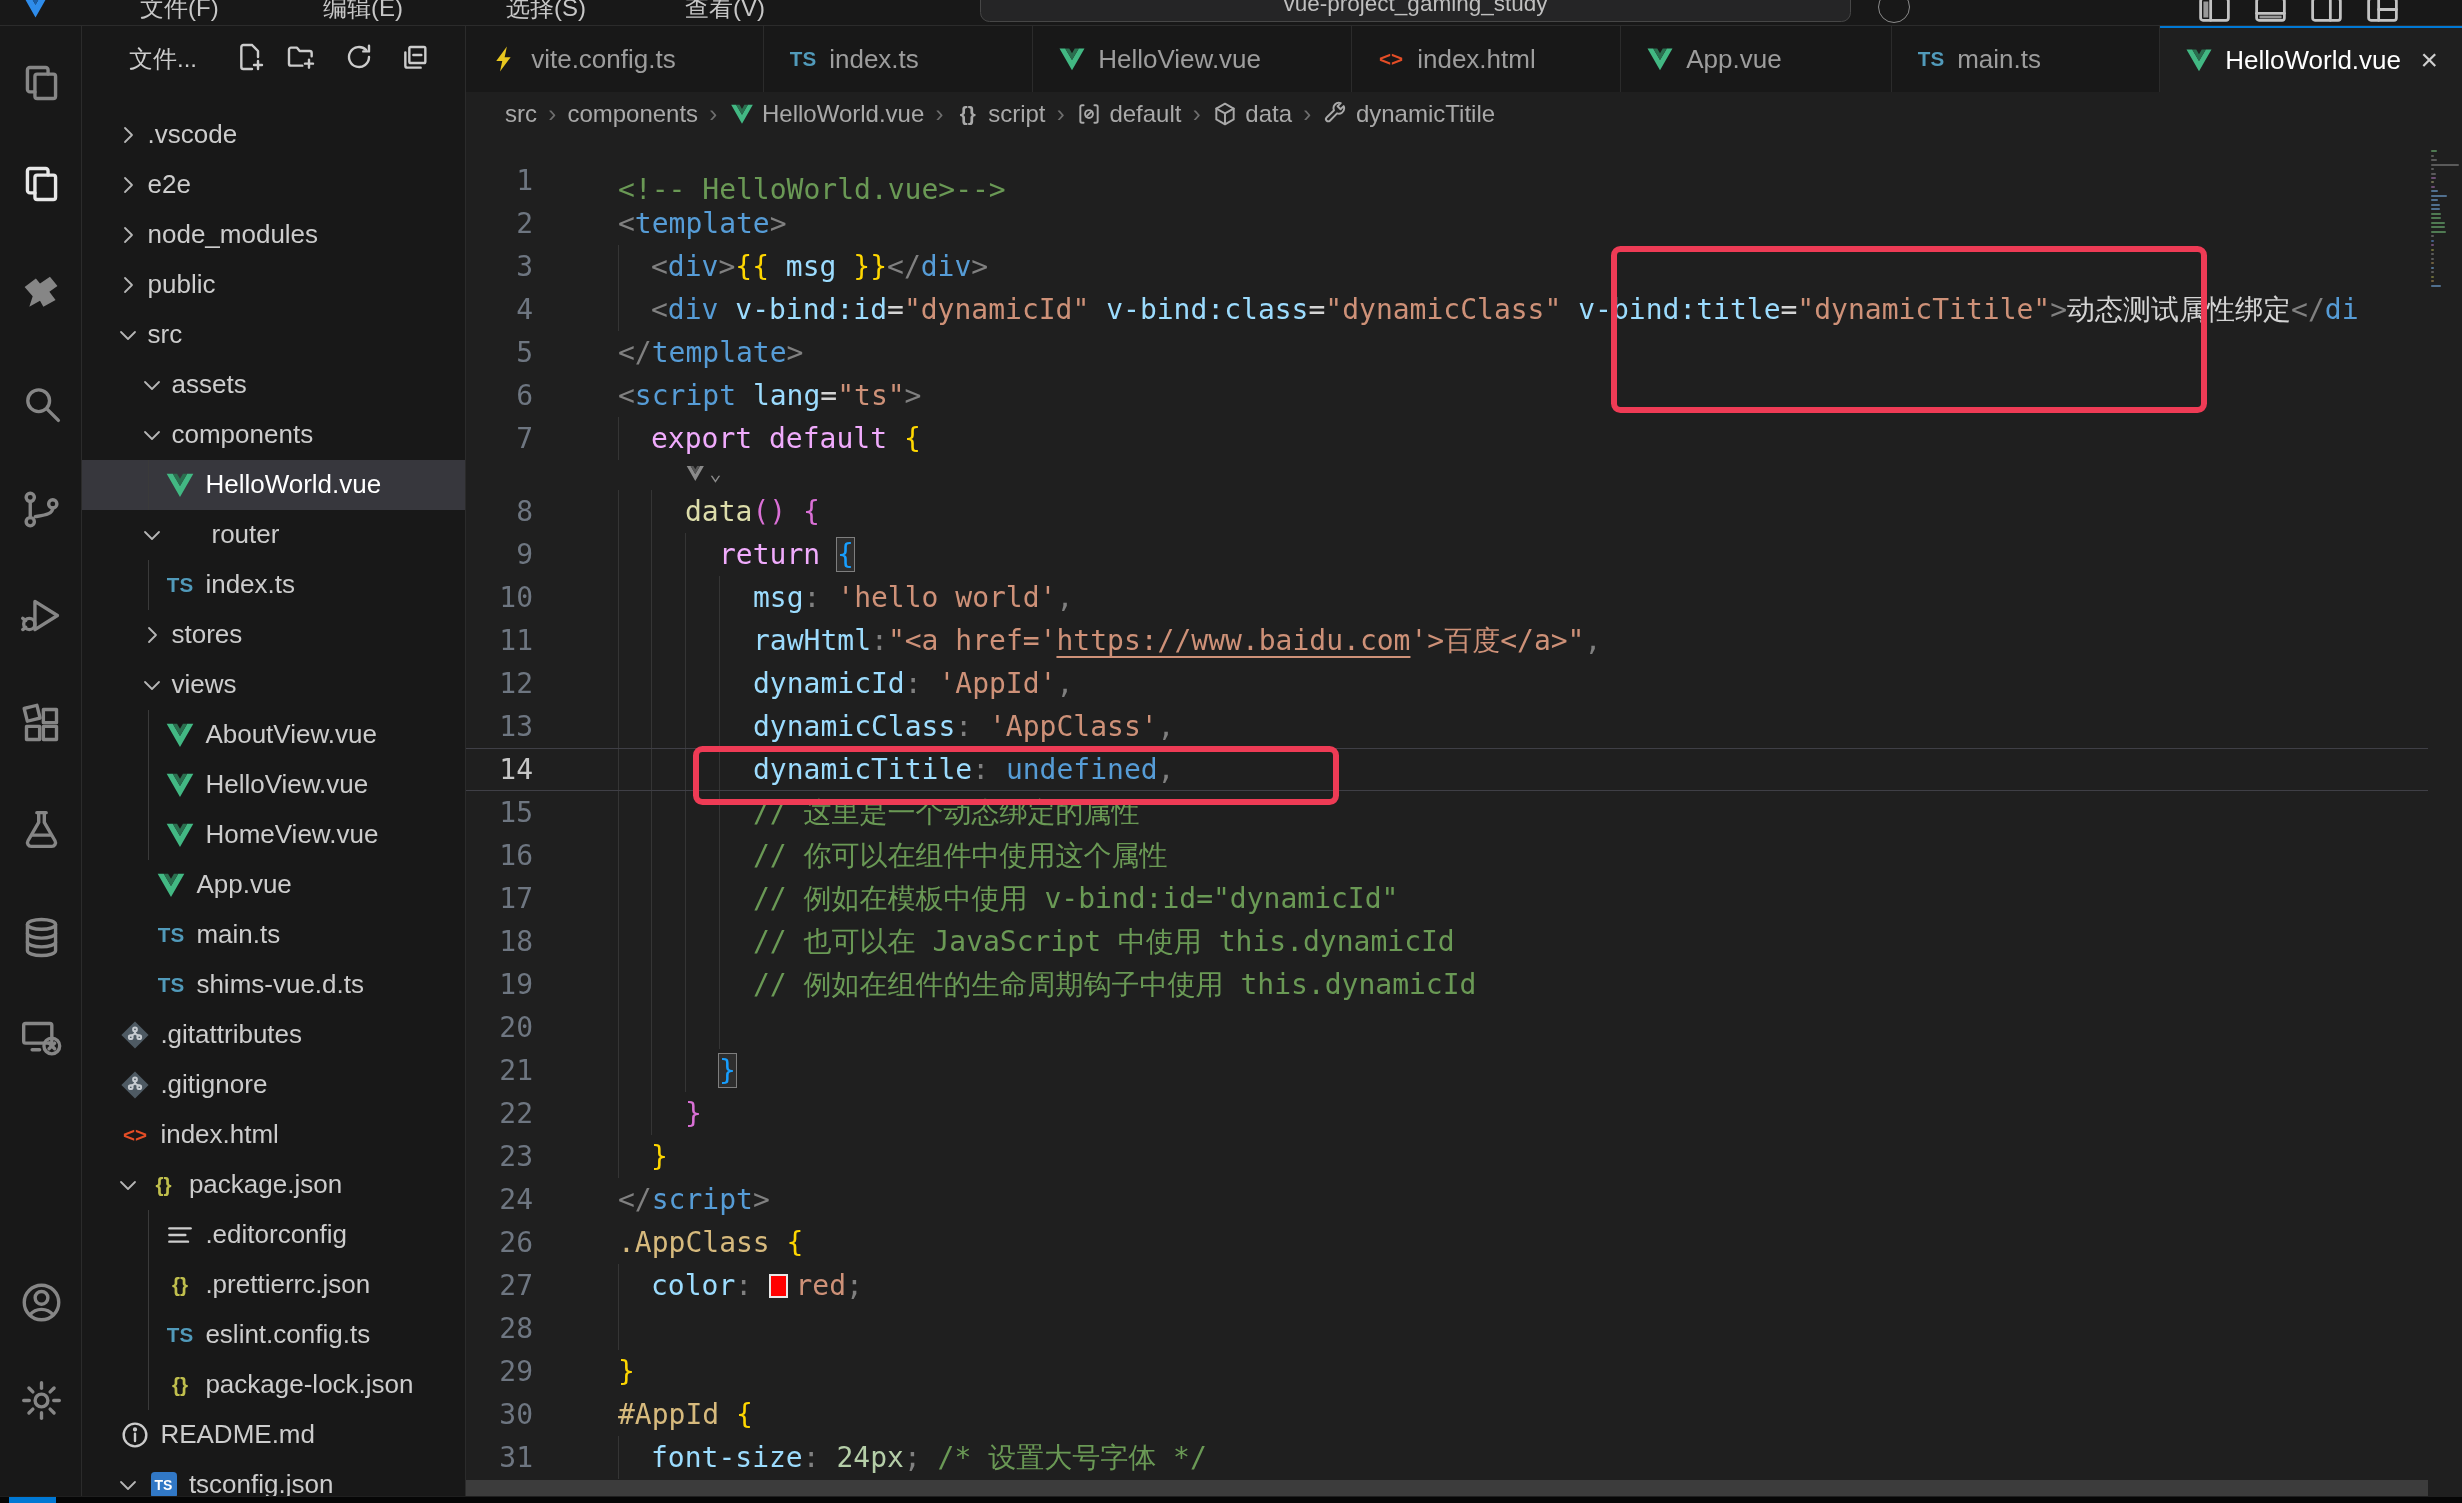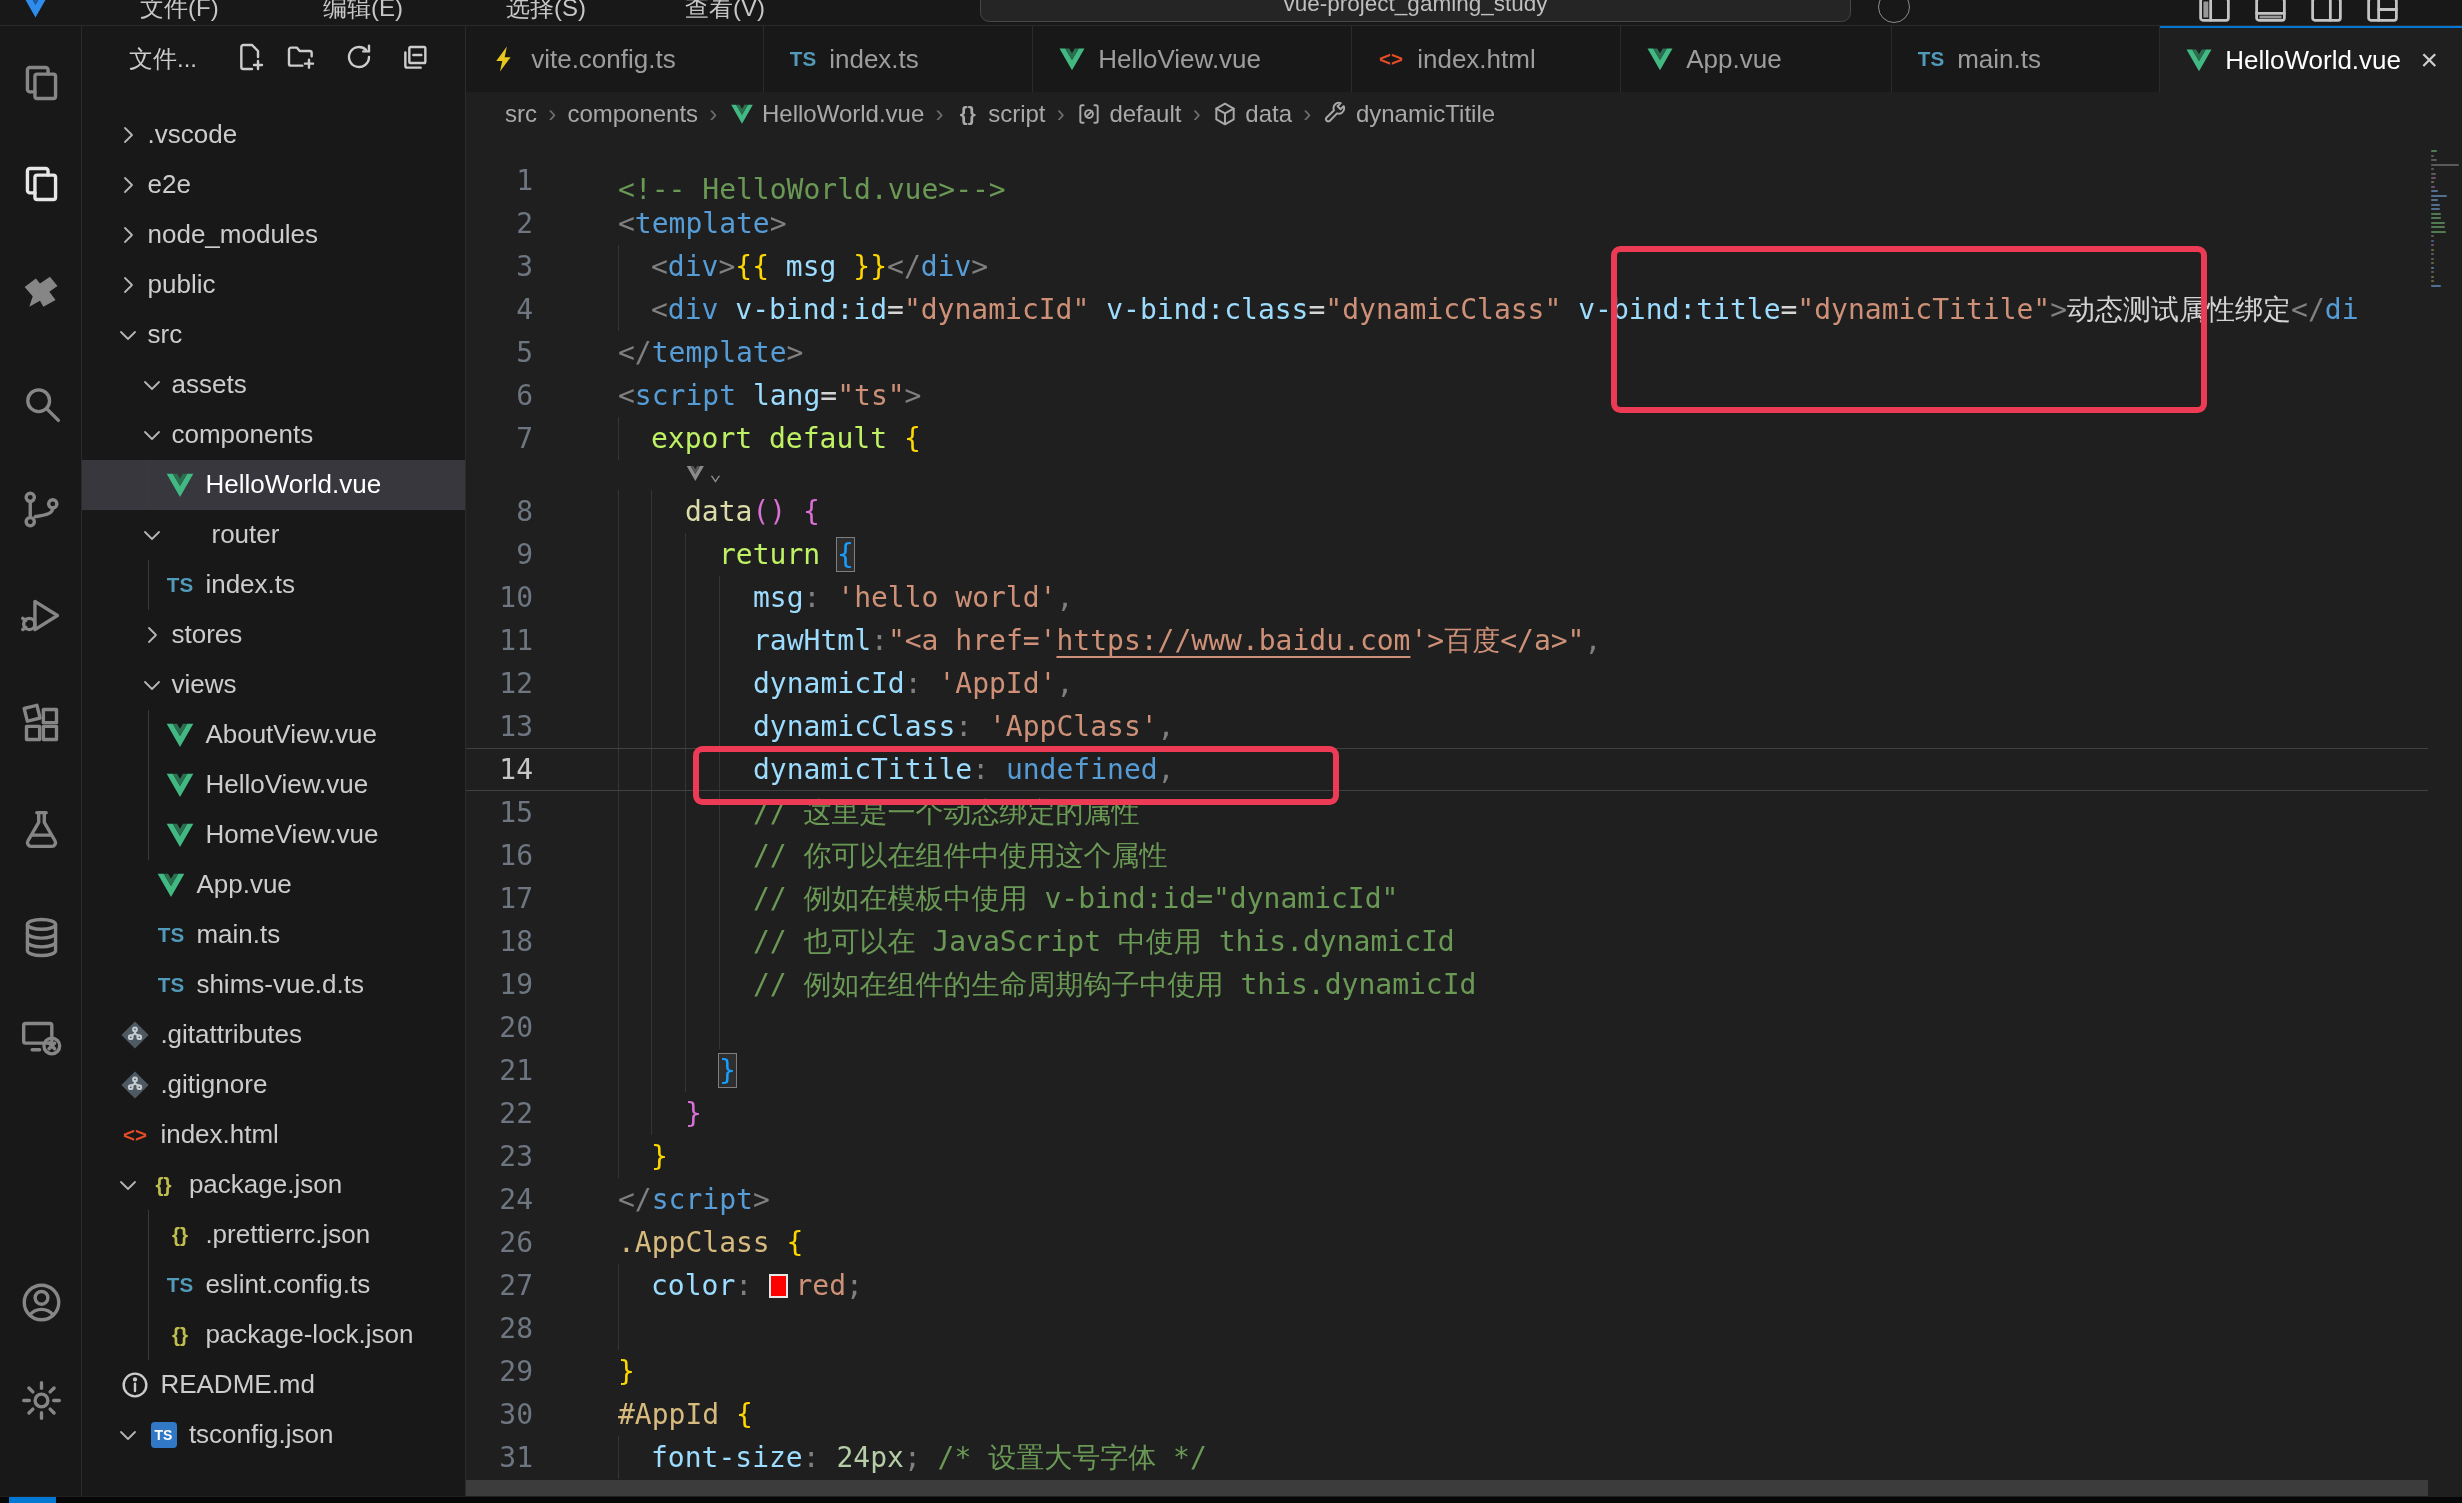--- a/index.html
+++ b/index.html
@@ -65,21 +65,21 @@
   .crow { position:relative; height:43px; line-height:43px; white-space:pre; }
   .crow.cur { border-top:0.9px solid #3f3f46; border-bottom:0.9px solid #3f3f46; line-height:41px; }
   .crow .ln { position:absolute; left:0; width:67px; text-align:right; color:#6e7681; }
   .crow.cur .ln { color:#c6c6c6; }
   .guide { position:absolute; top:0; bottom:0; width:0.9px; background:#353535; }
   .lensrow { position:relative; height:30px; }
   .lensrow .lens { position:absolute; left:219px; top:1.9px; display:flex; align-items:center; color:#8a8a8a; font-size:20.6px; }
   .lensrow .lens svg { width:20.6px; height:20.6px; margin-right:3.7px; }
   .tk-p{color:#808080} .tk-tag{color:#569cd6} .tk-attr{color:#9cdcfe} .tk-op{color:#d4d4d4}
   .tk-str{color:#ce9178} .tk-link{color:#ce9178; text-decoration:underline; text-underline-offset:5.6px;}
-  .tk-kw{color:#bef264} .tk-kb{color:#569cd6} .tk-fn{color:#dcdcaa} .tk-num{color:#b5cea8}
+  .tk-kw{color:#f0abfc} .tk-kb{color:#569cd6} .tk-fn{color:#dcdcaa} .tk-num{color:#b5cea8}
   .tk-com{color:#6a9955} .tk-txt{color:#d4d4d4} .tk-by{color:#ffd700} .tk-bp{color:#da70d6}
   .tk-bb{color:#179fff} .tk-sel{color:#d7ba7d}
   .bm { outline:0.9px solid #7e7e7e; background:rgba(90,90,90,0.25); }
   .swatch { display:inline-block; width:19px; height:24px; background:#ff0000; border:2.8px solid #e8e8e8;
             vertical-align:-3.7px; margin-right:7.5px; }
 
   
   #minimap { position:absolute; right:0; top:14px; width:34px; bottom:0; z-index:2; }
   .mmbar { position:absolute; left:2.8px; height:2.2px; border-radius:0.9px; }
 
@@ -393,20 +393,30 @@
             <div class="chev"><svg viewBox="0 0 24 24">
                 <polyline points="5 9 12 16 19 9"></polyline>
               </svg></div>
             <div class="ficon">
               <span class="ficon-txt" style="color:#c0bf4d">{}</span>
             </div>
             <div style="white-space: nowrap;">package.json</div>
           </div>
           <div class="trow hasguide" style="padding-left: 82px;">
             <div class="ficon">
+              <svg viewBox="0 0 24 24" stroke="#9da5ab">
+                <line x1="4" y1="7" x2="20" y2="7"></line>
+                <line x1="4" y1="12" x2="16" y2="12"></line>
+                <line x1="4" y1="17" x2="18" y2="17"></line>
+              </svg>
+            </div>
+            <div style="white-space: nowrap;">.editorconfig</div>
+          </div>
+          <div class="trow hasguide" style="padding-left: 82px;">
+            <div class="ficon">
               <span class="ficon-txt" style="color:#c0bf4d">{}</span>
             </div>
             <div style="white-space: nowrap;">.prettierrc.json</div>
           </div>
           <div class="trow hasguide" style="padding-left: 82px;">
             <div class="ficon">
               <span class="ficon-txt" style="color:#519aba">TS</span>
             </div>
             <div style="white-space: nowrap;">eslint.config.ts</div>
           </div>

